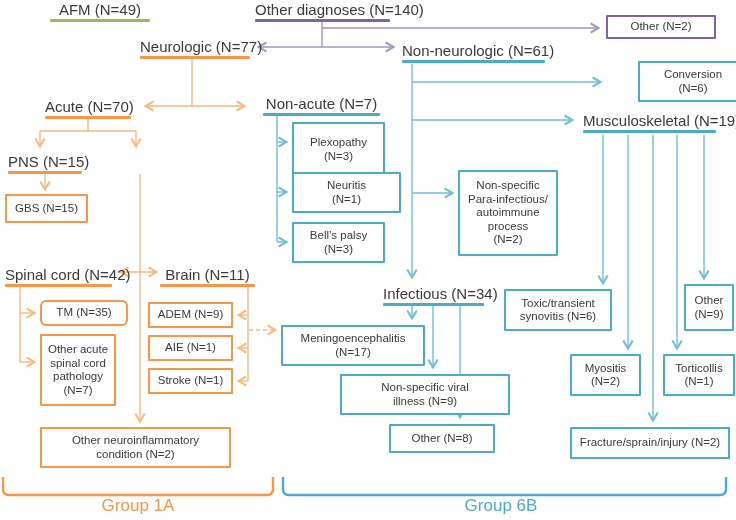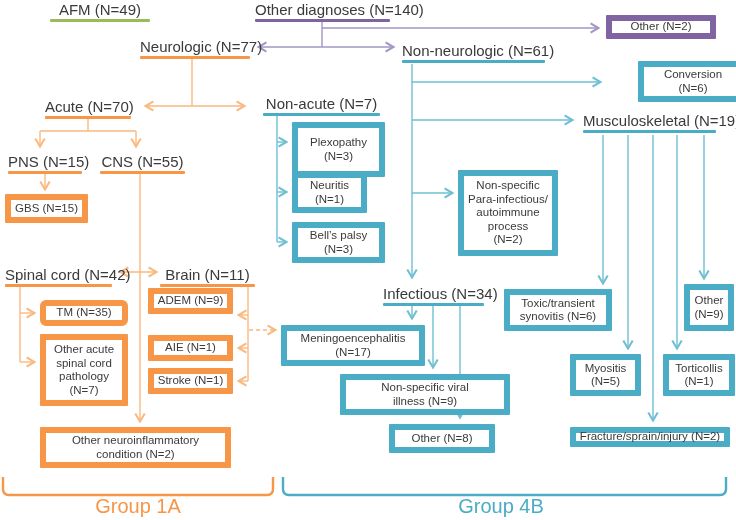--- a/index.html
+++ b/index.html
@@ -7,26 +7,26 @@
          font-family:"Liberation Sans","DejaVu Sans",sans-serif;color:#3a3a3a;}
   svg.wires{position:absolute;left:0;top:0;width:736px;height:520px;z-index:1;}
   .ulabel{position:absolute;z-index:2;text-align:center;font-size:15px;line-height:14px;white-space:nowrap;}
   .ulabel .bar{height:3px;margin-top:2px;border-radius:1px;}
   .ul-green  .bar{background:#9BBB59;}
   .ul-purple .bar{background:#8064A2;}
   .ul-orange .bar{background:#F79646;}
   .ul-teal   .bar{background:#4BACC6;}
   .box{position:absolute;z-index:2;display:flex;align-items:center;justify-content:center;
        text-align:center;font-size:11.5px;line-height:13.5px;background:#fff;box-sizing:border-box;
-       border:6px solid #f97316;border-radius:1px;padding:1px 2px;}
+       border:2px solid #f97316;border-radius:1px;padding:1px 2px;}
   .box span{white-space:pre-line;}
   .bx-orange{border-color:#F79646;}
   .bx-teal{border-color:#4BACC6;}
   .bx-purple{border-color:#8064A2;}
-  .grouplabel{position:absolute;z-index:2;width:160px;text-align:center;font-size:20px;line-height:20px;}
+  .grouplabel{position:absolute;z-index:2;width:160px;text-align:center;font-size:17px;line-height:20px;}
   .gl-orange{color:#F79646;}
   .gl-teal{color:#4BACC6;}
 </style>
 </head>
 <body>
 
 <div class="stage">
 
   <svg class="wires" viewBox="0 0 736 520" xmlns="http://www.w3.org/2000/svg">
     <defs>
@@ -93,64 +93,63 @@
   </svg>
 
   <div class="ulabel ul-green" style="left:50px;top:3px;width:100px;"><span>AFM (N=49)</span><div class="bar"></div></div>
   <div class="ulabel ul-purple" style="left:255px;top:3px;width:135px;"><span>Other diagnoses (N=140)</span><div class="bar"></div></div>
   <div class="ulabel ul-orange" style="left:140px;top:40px;width:110px;"><span>Neurologic (N=77)</span><div class="bar"></div></div>
   <div class="ulabel ul-teal" style="left:402px;top:44px;width:143px;"><span>Non-neurologic (N=61)</span><div class="bar"></div></div>
   <div class="ulabel ul-orange" style="left:45px;top:100px;width:86px;"><span>Acute (N=70)</span><div class="bar"></div></div>
   <div class="ulabel ul-teal" style="left:263px;top:97px;width:117px;"><span>Non-acute (N=7)</span><div class="bar"></div></div>
   <div class="ulabel ul-teal" style="left:583px;top:114px;width:133px;"><span>Musculoskeletal (N=19)</span><div class="bar"></div></div>
   <div class="ulabel ul-orange" style="left:8px;top:155px;width:74px;"><span>PNS (N=15)</span><div class="bar"></div></div>
-  <div class="ulabel ul-orange" style="left:100px;top:155px;width:85px;"><span>CNS (N=55)</span><div class="bar"></div></div>
   <div class="ulabel ul-orange" style="left:5px;top:268px;width:107px;"><span>Spinal cord (N=42)</span><div class="bar"></div></div>
   <div class="ulabel ul-orange" style="left:160px;top:268px;width:95px;"><span>Brain (N=11)</span><div class="bar"></div></div>
   <div class="ulabel ul-teal" style="left:383px;top:287px;width:101px;"><span>Infectious (N=34)</span><div class="bar"></div></div>
 
   <div class="box bx-purple" style="left:606px;top:15px;width:110px;height:24px;">
       <span>Other (N=2)</span>
     </div>
   <div class="box bx-teal" style="left:638px;top:61px;width:110px;height:41px;">
       <span>Conversion
 (N=6)</span>
     </div>
   <div class="box bx-teal" style="left:292px;top:122px;width:93px;height:55px;">
       <span>Plexopathy
 (N=3)</span>
     </div>
-  <div class="box bx-teal" style="left:292px;top:172px;width:75px;height:41px;">
+  <div class="box bx-teal" style="left:292px;top:172px;width:109px;height:41px;">
       <span>Neuritis
 (N=1)</span>
     </div>
   <div class="box bx-teal" style="left:292px;top:222px;width:93px;height:41px;align-items:center;">
       <span>Bell’s palsy
 (N=3)</span>
     </div>
   <div class="box bx-teal" style="left:458px;top:170px;width:100px;height:86px;">
       <span>Non-specific
 Para-infectious/
 autoimmune
 process
 (N=2)</span>
     </div>
   <div class="box bx-orange" style="left:5px;top:194px;width:83px;height:29px;">
       <span>GBS (N=15)</span>
     </div>
   <div class="box bx-orange" style="left:40px;top:300px;width:88px;height:26px;border-radius:6px;">
       <span>TM (N=35)</span>
     </div>
-  <div class="box bx-orange" style="left:40px;top:334px;width:88px;height:72px;">
+  <div class="box bx-orange" style="left:40px;top:334px;width:76px;height:72px;">
       <span>Other acute
 spinal cord
 pathology
 (N=7)</span>
     </div>
-  <div class="box bx-orange" style="left:148px;top:288px;width:85px;height:26px;">
+  <div class="box bx-orange" style="left:148px;top:302px;width:85px;height:26px;">
       <span>ADEM (N=9)</span>
     </div>
   <div class="box bx-orange" style="left:148px;top:335px;width:85px;height:26px;">
       <span>AIE (N=1)</span>
     </div>
   <div class="box bx-orange" style="left:148px;top:368px;width:85px;height:26px;align-items:center;">
       <span>Stroke (N=1)</span>
     </div>
   <div class="box bx-orange" style="left:40px;top:427px;width:191px;height:41px;">
       <span>Other neuroinflammatory
@@ -170,26 +169,26 @@
   <div class="box bx-teal" style="left:504px;top:289px;width:108px;height:42px;">
       <span>Toxic/transient
 synovitis (N=6)</span>
     </div>
   <div class="box bx-teal" style="left:684px;top:284px;width:50px;height:47px;">
       <span>Other
 (N=9)</span>
     </div>
   <div class="box bx-teal" style="left:570px;top:354px;width:71px;height:42px;">
       <span>Myositis
-(N=5)</span>
+(N=2)</span>
     </div>
   <div class="box bx-teal" style="left:663px;top:354px;width:72px;height:42px;">
       <span>Torticollis
 (N=1)</span>
     </div>
-  <div class="box bx-teal" style="left:570px;top:427px;width:160px;height:20px;align-items:center;">
+  <div class="box bx-teal" style="left:570px;top:427px;width:160px;height:32px;align-items:center;">
       <span>Fracture/sprain/injury (N=2)</span>
     </div>
 
   <div class="grouplabel gl-orange" style="left:58px;top:496px;">Group 1A</div>
-  <div class="grouplabel gl-teal" style="left:421px;top:496px;">Group 4B</div>
+  <div class="grouplabel gl-teal" style="left:421px;top:496px;">Group 6B</div>
 
 </div>
 
 </body></html>

